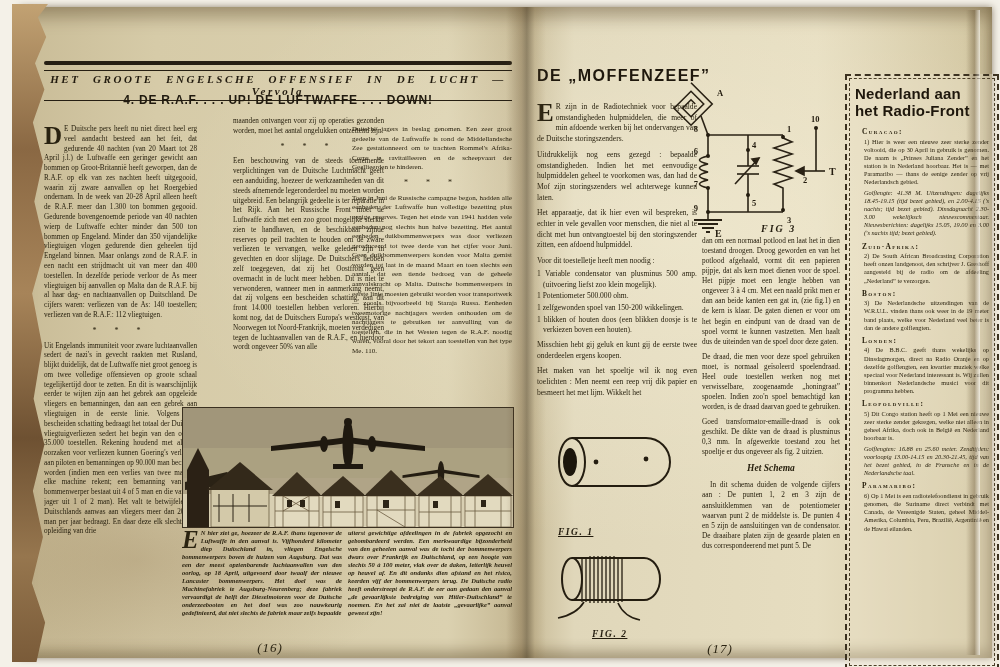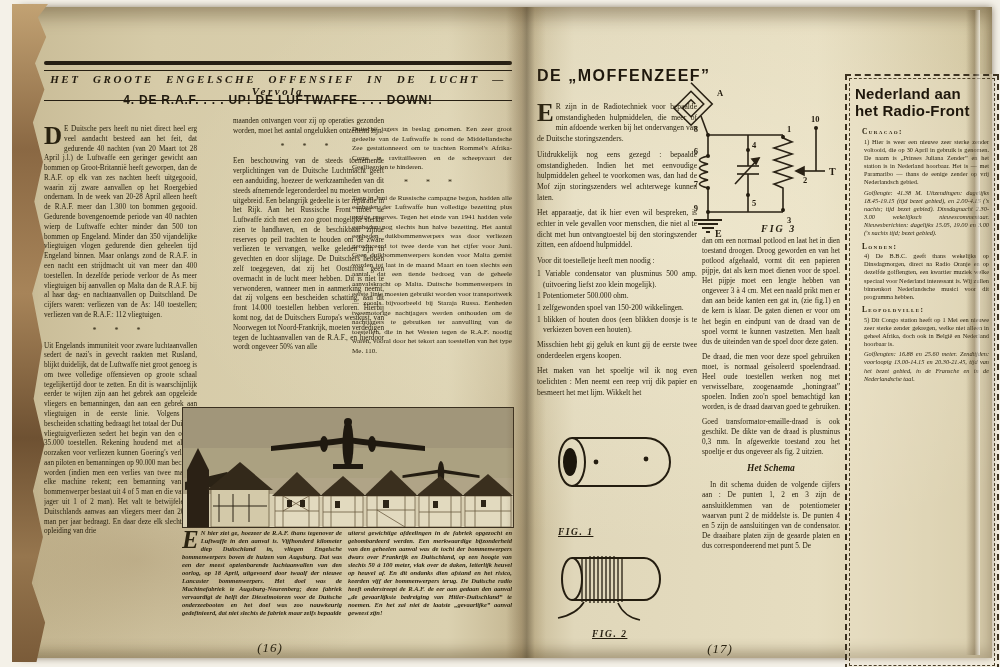--- a/index.html
+++ b/index.html
@@ -295,25 +295,37 @@
     <div class="sb-title">
       <div>Nederland aan</div>
       <div>het Radio-Front</div>
     </div>
     <div class="sb-sec">
       <h4>Curacao:</h4>
       <p>1) Hier is weer een nieuwe zeer sterke zender voltooid, die op 30 April in gebruik is genomen. De naam is „Prinses Juliana Zender” en het station is in Nederland hoorbaar. Het is — met Paramaribo — thans de eenige zender op vrij Nederlandsch gebied.</p>
       <p class="det">Golflengte: 41.38 M. Uitzendingen: dagelijks 18.45-19.15 (tijd bezet gebied), en 2.00-4.15 ('s nachts; tijd bezet gebied). Dinsdagnacht 2.30-3.00 wekelijksch nieuwscommentaar. Nieuwsberichten: dagelijks 15.05, 19.00 en 3.00 ('s nachts tijd; bezet gebied).</p>
     </div>
     <div class="sb-sec">
+      <h4>Zuid-Afrika:</h4>
+      <p>2) De South African Broadcasting Corporation heeft onzen landgenoot, den schrijver J. Greshoff aangesteld bij de radio om de afdeeling „Nederland” te verzorgen.</p>
+    </div>
+    <div class="sb-sec">
+      <h4>Boston:</h4>
+      <p>3) De Nederlandsche uitzendingen van de W.R.U.L. vinden thans ook weer in de 19 meter band plaats, welke voor Nederland veel beter is dan de andere golflengten.</p>
+    </div>
+    <div class="sb-sec">
       <h4>Londen:</h4>
       <p>4) De B.B.C. geeft thans wekelijks op Dinsdagmorgen, direct na Radio Oranje en op dezelfde golflengten, een kwartier muziek welke speciaal voor Nederland interessant is. Wij zullen binnenkort Nederlandsche musici voor dit programma hebben.</p>
     </div>
     <div class="sb-sec">
       <h4>Leopoldville:</h4>
       <p>5) Dit Congo station heeft op 1 Mei een nieuwe zeer sterke zender gekregen, welke niet alleen in geheel Afrika, doch ook in België en Nederland hoorbaar is.</p>
       <p class="det">Golflengten: 16.88 en 25.60 meter. Zendtijden: voorloopig 13.00-14.15 en 20.30-21.45, tijd van het bezet gebied, in de Fransche en in de Nederlandsche taal.</p>
     </div>
+    <div class="sb-sec">
+      <h4>Paramaribo:</h4>
+      <p>6) Op 1 Mei is een radiotelefoondienst in gebruik genomen, die Suriname direct verbindt met Canada, de Vereenigde Staten, geheel Middel-Amerika, Columbia, Peru, Brazilië, Argentinië en de Hawai eilanden.</p>
+    </div>
   </div>
 </div>
 
 <div class="fold"></div>
 <div class="right-page-edge"></div>
 
 </body></html>

